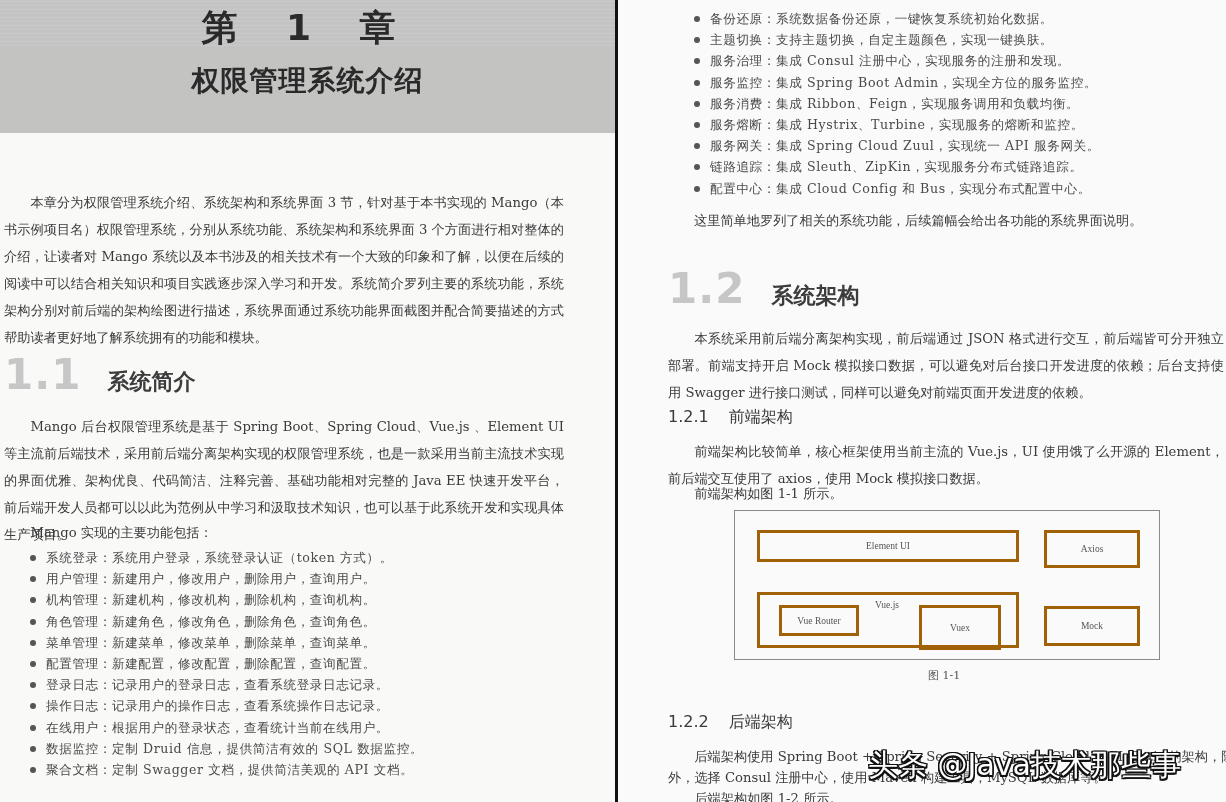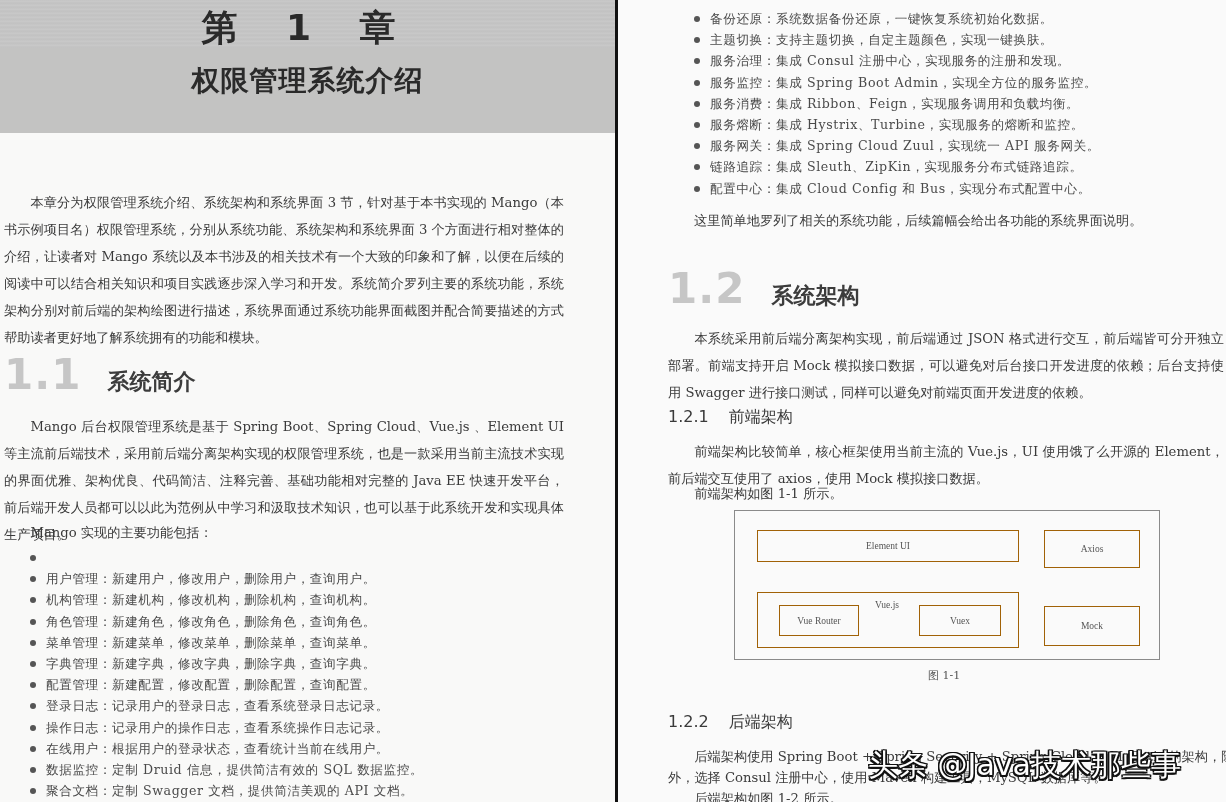--- a/index.html
+++ b/index.html
@@ -55,21 +55,21 @@
       position: absolute; left: 2px; top: 8px; width: 6px; height: 6px; border-radius: 50%; background: #555;
     }
 
     .sub-head {
       position: absolute; font-family: "DejaVu Sans", sans-serif; font-size: 16px; color: #3a3a3a; text-align: center;
     }
     .sub-head .num { margin-right: 20px; }
 
     .diagram { position: absolute; left: 734px; top: 510px; width: 424px; height: 148px; border: 1px solid #8a8a8a; }
     .dbox {
-      position: absolute; border: 1px solid #a16207; display: flex; align-items: center; justify-content: center;
+      position: absolute; border: 3px solid #a16207; display: flex; align-items: center; justify-content: center;
       font-size: 9.5px; color: #555; font-family: "Liberation Serif", serif; box-sizing: border-box; background: transparent;
     }
     .dbox-label { position: absolute; font-size: 9.5px; color: #555; font-family: "Liberation Serif", serif; }
     .caption { position: absolute; left: 928px; top: 668px; font-size: 11px; color: #555; }
 
     .watermark {
       position: absolute; left: 868px; top: 745px; font-family: "DejaVu Sans", sans-serif;
       font-size: 30px; color: #ffffff; letter-spacing: 0px; white-space: nowrap;
       text-shadow: -1.5px -1.5px 0 #111, 1.5px -1.5px 0 #111, -1.5px 1.5px 0 #111, 1.5px 1.5px 0 #111,
                    0 -1.5px 0 #111, 0 1.5px 0 #111, -1.5px 0 0 #111, 1.5px 0 0 #111;
@@ -89,26 +89,25 @@
 
   <div class="sec-head" style="left:4px; top:350px;">
     <span class="sec-num">1.1</span>
     <span class="sec-title">系统简介</span>
   </div>
 
   <p class="para indent" style="left:4px; top:413px; width:560px;">Mango 后台权限管理系统是基于 Spring Boot、Spring Cloud、Vue.js 、Element UI 等主流前后端技术，采用前后端分离架构实现的权限管理系统，也是一款采用当前主流技术实现的界面优雅、架构优良、代码简洁、注释完善、基础功能相对完整的 Java EE 快速开发平台，前后端开发人员都可以以此为范例从中学习和汲取技术知识，也可以基于此系统开发和实现具体生产项目。</p>
   <p class="para indent" style="left:4px; top:519px; width:560px;">Mango 实现的主要功能包括：</p>
 
   <ul class="bullets" style="left:28px; top:547px;">
-    <li><span class="dot"></span></li>
+    <li><span class="dot"></span><span>系统登录：系统用户登录，系统登录认证（token 方式）。</span></li>
     <li><span class="dot"></span><span>用户管理：新建用户，修改用户，删除用户，查询用户。</span></li>
     <li><span class="dot"></span><span>机构管理：新建机构，修改机构，删除机构，查询机构。</span></li>
     <li><span class="dot"></span><span>角色管理：新建角色，修改角色，删除角色，查询角色。</span></li>
     <li><span class="dot"></span><span>菜单管理：新建菜单，修改菜单，删除菜单，查询菜单。</span></li>
-    <li><span class="dot"></span><span>字典管理：新建字典，修改字典，删除字典，查询字典。</span></li>
     <li><span class="dot"></span><span>配置管理：新建配置，修改配置，删除配置，查询配置。</span></li>
     <li><span class="dot"></span><span>登录日志：记录用户的登录日志，查看系统登录日志记录。</span></li>
     <li><span class="dot"></span><span>操作日志：记录用户的操作日志，查看系统操作日志记录。</span></li>
     <li><span class="dot"></span><span>在线用户：根据用户的登录状态，查看统计当前在线用户。</span></li>
     <li><span class="dot"></span><span>数据监控：定制 Druid 信息，提供简洁有效的 SQL 数据监控。</span></li>
     <li><span class="dot"></span><span>聚合文档：定制 Swagger 文档，提供简洁美观的 API 文档。</span></li>
   </ul>
 </div>
 
 <div class="gutter"></div>
@@ -150,18 +149,18 @@
   <p class="para" style="left:50px; top:764px; width:560px; white-space:nowrap; text-align:left;">外，选择 Consul 注册中心，使用 Maven 构建工具，MySQL 数据库等。</p>
   <p class="para indent" style="left:50px; top:785px; width:556px;">后端架构如图 1-2 所示。</p>
 
 </div>
 
 <div class="diagram"></div>
 <div class="dbox" style="left:757px; top:530px; width:262px; height:32px;">Element UI</div>
 <div class="dbox" style="left:757px; top:592px; width:262px; height:56px;"></div>
 <div class="dbox-label" style="left:875px; top:600px;">Vue.js</div>
 <div class="dbox" style="left:779px; top:605px; width:80px; height:31px;">Vue Router</div>
-<div class="dbox" style="left:919px; top:605px; width:82px; height:31px;">Vuex</div>
+<div class="dbox" style="left:919px; top:605px; width:82px; height:45px;">Vuex</div>
 <div class="dbox" style="left:1044px; top:530px; width:96px; height:38px;">Axios</div>
 <div class="dbox" style="left:1044px; top:606px; width:96px; height:40px;">Mock</div>
 <div class="caption">图 1-1</div>
 
 <div class="watermark">头条 @Java技术那些事</div>
 
 </body></html>

